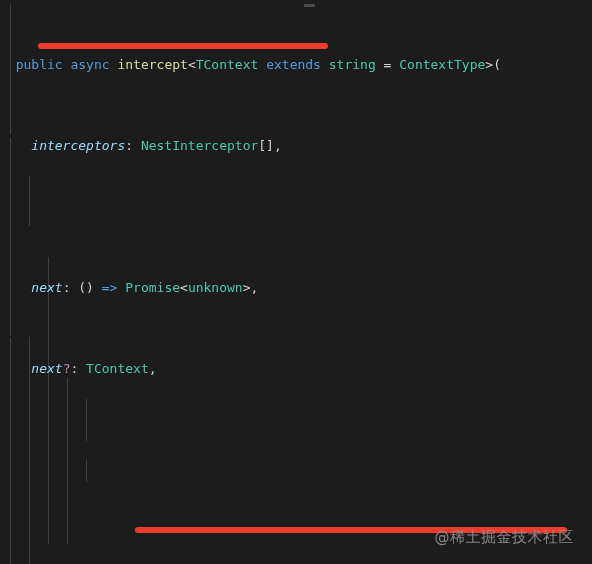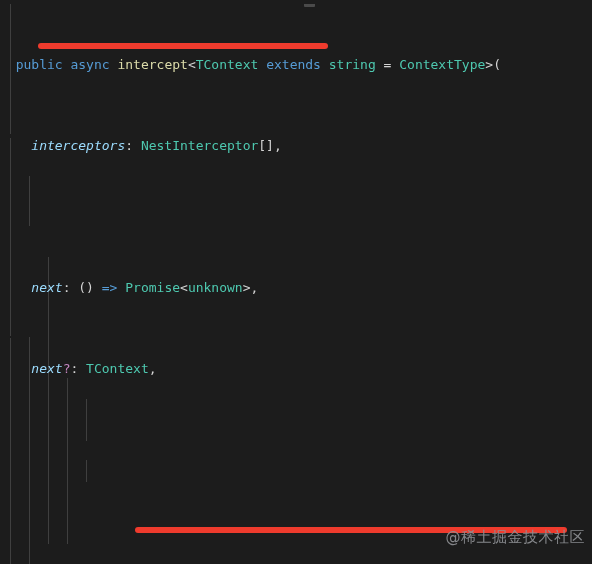--- a/index.html
+++ b/index.html
@@ -53,21 +53,21 @@
   .redline {
     position: absolute;
     background: #ef3b2d;
     border-radius: 4px;
     z-index: 5;
   }
 
   
   .watermark {
     position: absolute;
-    right: 7px;
+    right: 18px;
     bottom: 17px;
     z-index: 6;
     color: #8e9094;
     font-family: "DejaVu Sans", "Liberation Sans", sans-serif;
     font-size: 15px;
     letter-spacing: 0.5px;
     opacity: 0.92;
     white-space: nowrap;
   }
 

